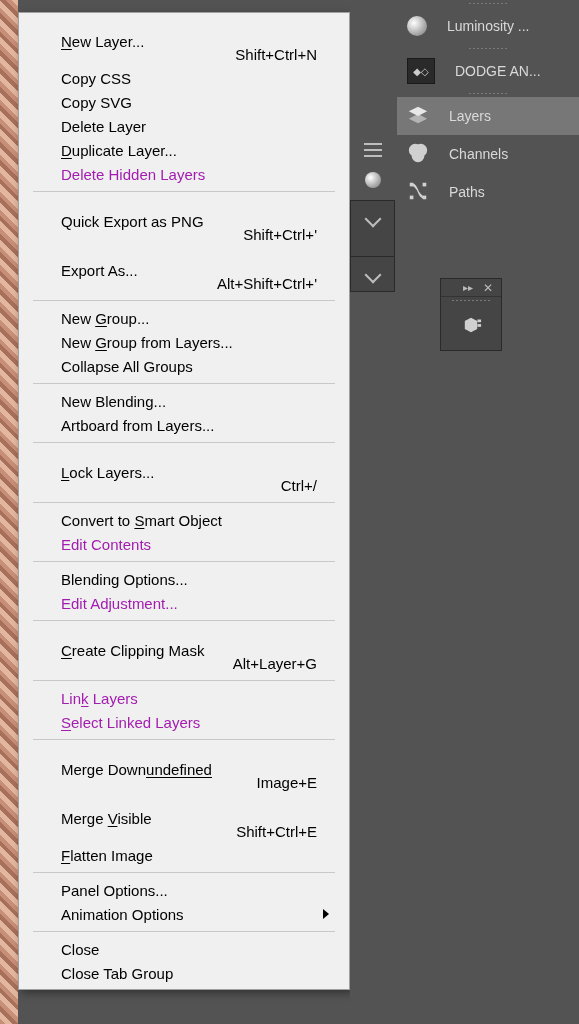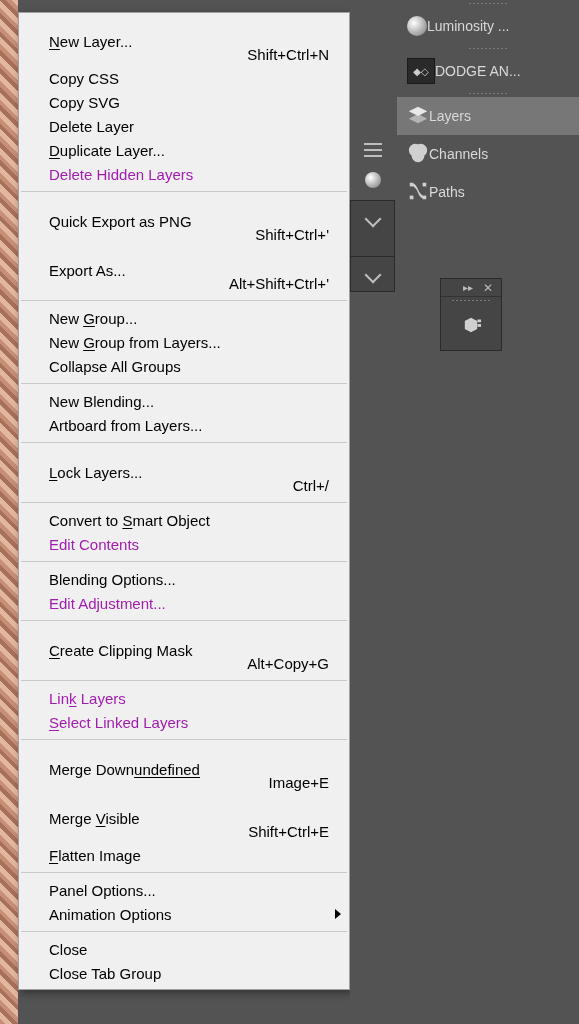--- a/index.html
+++ b/index.html
@@ -23,21 +23,21 @@
     filter: contrast(0.85) brightness(1.05);
   }
   
   .menu {
     position: absolute;
     left: 18px; top: 12px;
     width: 332px;
     background: #f0f0f0;
     border: 1px solid #a0a0a0;
     box-shadow: 3px 3px 8px rgba(0,0,0,0.4);
-    padding: 4px 0;
+    padding: 4px 12px;
     color: #000;
   }
   .menu-item {
     display: flex;
     justify-content: space-between;
     align-items: center;
     padding: 3.5px 20px 3.5px 30px;
     white-space: nowrap;
     cursor: default;
     position: relative;
@@ -108,21 +108,21 @@
     position: absolute;
     left: 397px; top: 0;
     width: 182px; height: 1024px;
     background: #535353;
   }
   .side-row {
     display: flex;
     align-items: center;
     height: 38px;
     padding: 0 10px;
-    gap: 0;
+    gap: 20px;
     cursor: default;
   }
   .side-row.active { background: #777; }
   .side-label { color: #d9d9d9; font-size: 14px; }
   .grip {
     height: 7px;
     display: flex; justify-content: center; align-items: center;
   }
   .grip::before {
     content: ""; width: 40px; height: 3px;
@@ -228,21 +228,21 @@
     <div class="menu-sep"></div>
     <div class="menu-item">
       <span>Blending Options...</span>
     </div>
     <div class="menu-item" data-disabled="true">
       <span>Edit Adjustment...</span>
     </div>
     <div class="menu-sep"></div>
     <div class="menu-item">
       <span><u class="mn">C</u>reate Clipping Mask</span>
-      <span class="shortcut">Alt+Copy+G</span>
+      <span class="shortcut">Alt+Layer+G</span>
     </div>
     <div class="menu-sep"></div>
     <div class="menu-item" data-disabled="true">
       <span>Lin<u class="mn">k</u> Layers</span>
     </div>
     <div class="menu-item" data-disabled="true">
       <span><u class="mn">S</u>elect Linked Layers</span>
     </div>
     <div class="menu-sep"></div>
     <div class="menu-item">

